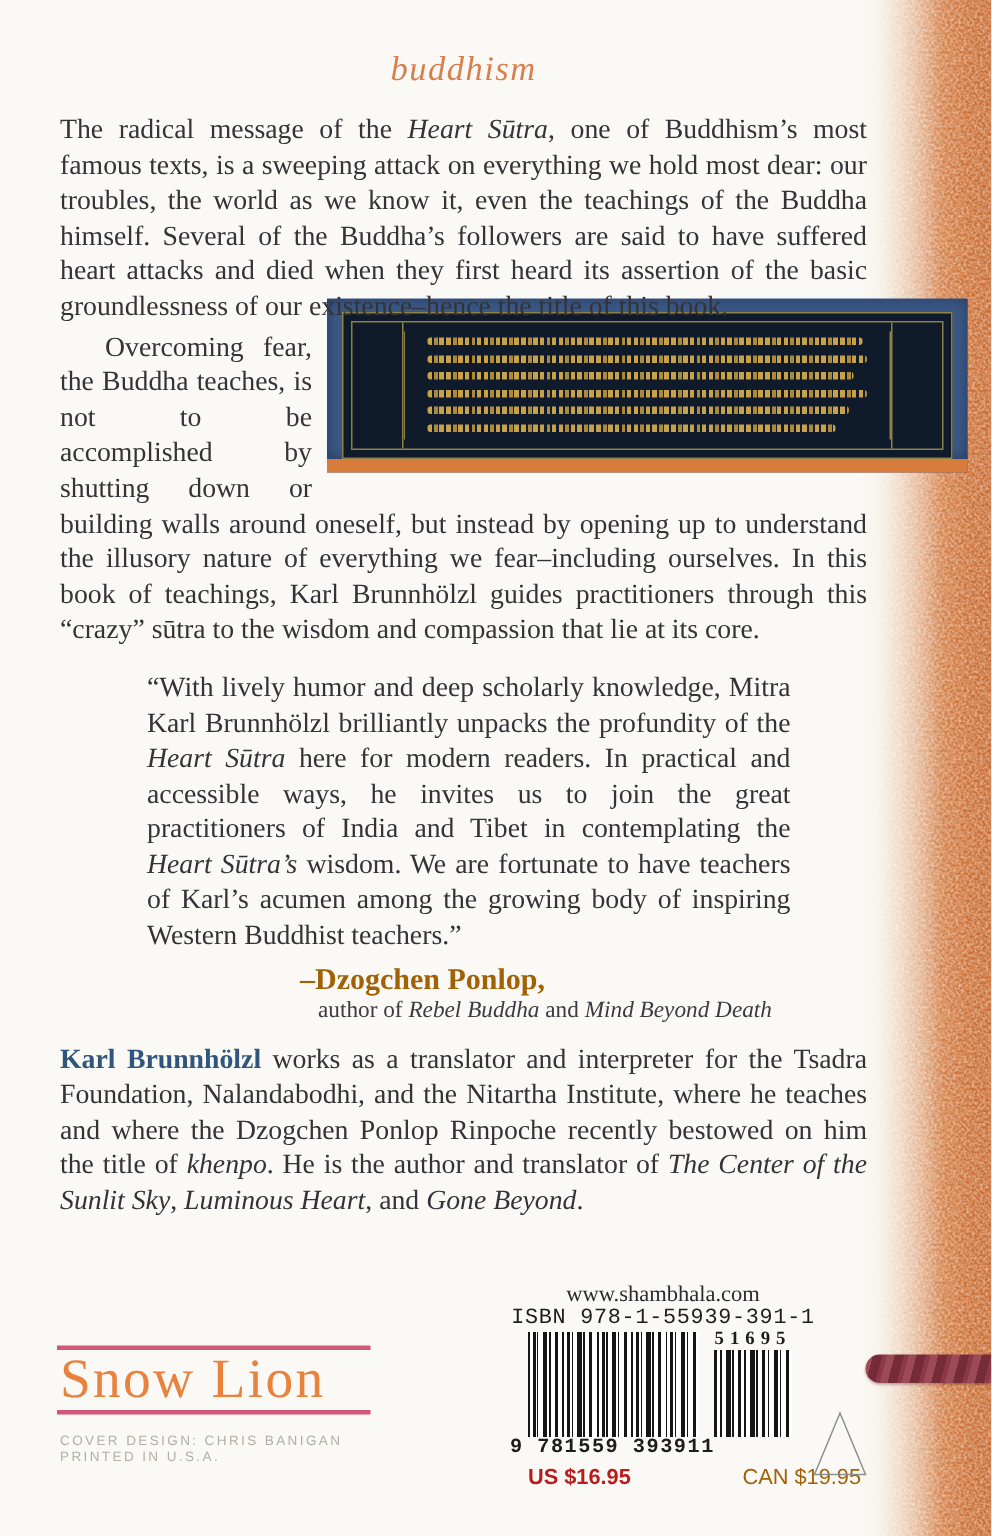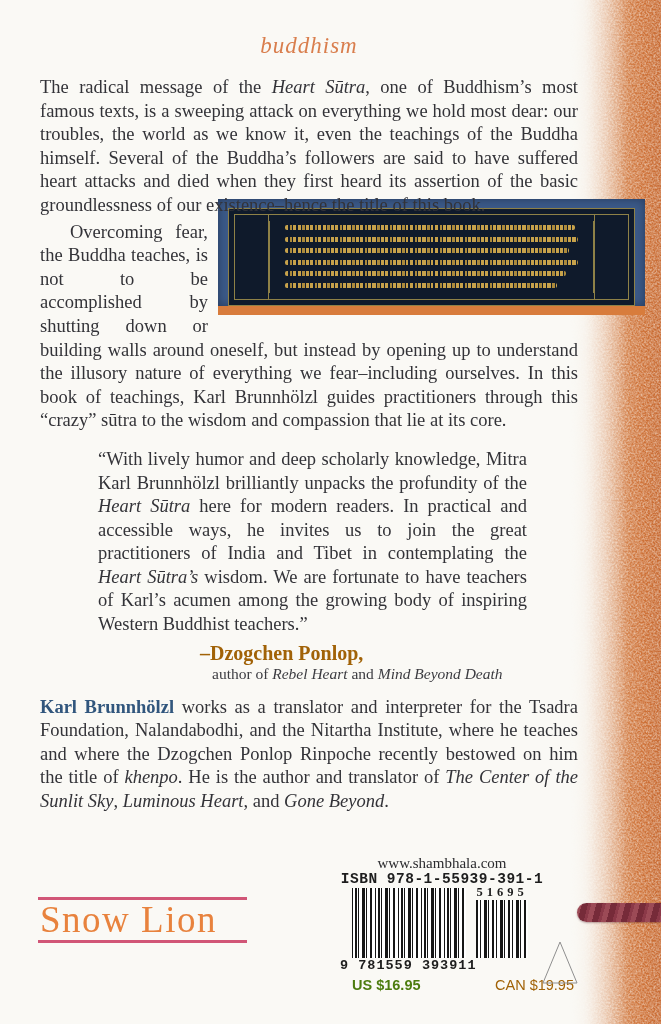--- a/index.html
+++ b/index.html
@@ -44,34 +44,34 @@
   .pecha-cell.right{border-left:1px solid #8e8147;margin-left:7px;box-shadow:-7px 0 0 -6px #8e8147;}
   .pecha-text{flex:1;display:flex;flex-direction:column;justify-content:space-evenly;padding:4px 9px;}
   .script-line{height:5px;border-radius:2px;
       background:repeating-linear-gradient(90deg,#c7a24b 0 3px,rgba(0,0,0,0) 3px 4.5px,
                  #ab8a3c 4.5px 7px,rgba(0,0,0,0) 7px 8px,#c7a24b 8px 11px,rgba(0,0,0,0) 11px 12.5px);}
 
   
   .url{position:absolute;left:352px;top:855px;width:180px;text-align:center;
        font-size:15px;color:#2b2b2e;z-index:2;}
   .isbn{position:absolute;left:337px;top:871px;width:210px;text-align:center;z-index:2;
-        font-family:"Liberation Mono",monospace;font-size:14.5px;font-weight:bold;color:#1d1d1d;letter-spacing:.5px;}
+        font-family:"Liberation Mono",monospace;font-size:14.5px;font-weight:normal;color:#1d1d1d;letter-spacing:.5px;}
   .bc-main{position:absolute;left:352px;top:888px;width:114px;height:70px;z-index:2;background:
       repeating-linear-gradient(to right,#161616 0 1px,#fff 1px 3px,#161616 3px 5px,#fff 5px 6px,
       #161616 6px 7px,#fff 7px 10px,#161616 10px 13px,#fff 13px 14px,#161616 14px 15px,#fff 15px 18px,
       #161616 18px 20px,#fff 20px 23px);}
   .bc-supp{position:absolute;left:476px;top:900px;width:52px;height:58px;z-index:2;background:
       repeating-linear-gradient(to right,#161616 0 2px,#fff 2px 4px,#161616 4px 5px,#fff 5px 8px,
       #161616 8px 11px,#fff 11px 12px,#161616 12px 13px,#fff 13px 16px);}
   .bc-supp-label{position:absolute;left:474px;top:885px;width:56px;text-align:center;z-index:2;
       font-family:Liberation Serif, serif;font-size:12.5px;font-weight:bold;letter-spacing:4px;color:#1d1d1d;}
   .ean-digits{position:absolute;left:340px;top:958px;width:138px;text-align:left;z-index:2;background:#faf9f5;
       font-family:"Liberation Mono",monospace;font-size:13.5px;font-weight:bold;color:#1d1d1d;letter-spacing:1px;}
   .price-us{position:absolute;left:352px;top:977px;z-index:2;
-      font-family:"Liberation Sans",sans-serif;font-size:14.5px;font-weight:bold;color:#4d7c0f;}
+      font-family:"Liberation Sans",sans-serif;font-size:14.5px;font-weight:bold;color:#b91c1c;}
   .price-can{position:absolute;left:495px;top:977px;z-index:2;
       font-family:"Liberation Sans",sans-serif;font-size:14.5px;color:#a16207;}
   .triangle{position:absolute;left:541px;top:939px;z-index:2;}
 
   
   .snowlion{position:absolute;left:38px;top:897px;width:209px;z-index:2;}
   .rule{height:3px;background:#d15677;}
   .sl-name{font-size:37px;line-height:37px;color:#e8823d;letter-spacing:1.5px;padding:1px 0 2px 2px;}
   .sl-city{font-size:21px;line-height:22px;color:#3f566b;margin-top:3px;padding-left:2px;}
   .credits{margin-top:12px;font-family:"Liberation Sans",sans-serif;font-size:9px;line-height:11px;
@@ -114,21 +114,21 @@
             </div>
             <div class="pecha-cell right"></div>
           </div>
         </div>
       </figure>
       <p class="para p2"><span>Overcoming fear, the Buddha teaches, is not to be accomplished by shutting down or building walls around oneself, but instead by opening up to understand the illusory nature of everything we fear–including ourselves. In this book of teachings, Karl Brunnhölzl guides practitioners through this “crazy” sūtra to the wisdom and compassion that lie at its core.</span></p>
     </div>
 
     <blockquote class="quote"><span>“With lively humor and deep scholarly knowledge, Mitra Karl Brunnhölzl brilliantly unpacks the profundity of the </span><span style="font-style: italic;">Heart Sūtra</span><span> here for modern readers. In practical and accessible ways, he invites us to join the great practitioners of India and Tibet in contemplating the </span><span style="font-style: italic;">Heart Sūtra’s</span><span> wisdom. We are fortunate to have teachers of Karl’s acumen among the growing body of inspiring Western Buddhist teachers.”</span></blockquote>
     <div class="attribution">–Dzogchen Ponlop,</div>
-    <div class="byline"><span>author of </span><span style="font-style: italic;">Rebel Heart</span><span> and </span><span style="font-style: italic;">Mind Beyond Death</span></div>
+    <div class="byline"><span>author of </span><span style="font-style: italic;">Rebel Buddha</span><span> and </span><span style="font-style: italic;">Mind Beyond Death</span></div>
 
     <p class="para bio"><span class="seg-blue" style="font-weight: bold;">Karl Brunnhölzl</span><span> works as a translator and interpreter for the Tsadra Foundation, Nalandabodhi, and the Nitartha Institute, where he teaches and where the Dzogchen Ponlop Rinpoche recently bestowed on him the title of </span><span style="font-style: italic;">khenpo</span><span>. He is the author and translator of </span><span style="font-style: italic;">The Center of the Sunlit Sky</span><span>, </span><span style="font-style: italic;">Luminous Heart</span><span>, and </span><span style="font-style: italic;">Gone Beyond</span><span>.</span></p>
   </main>
 
   <div class="url">www.shambhala.com</div>
   <div class="isbn">ISBN 978-1-55939-391-1</div>
   <div class="bc-supp-label">51695</div>
   <div class="bc-main"></div>
   <div class="bc-supp"></div>
   <div class="ean-digits">9 781559 393911</div>
@@ -136,15 +136,19 @@
   <div class="price-can">CAN $19.95</div>
 
   <svg class="triangle" width="38" height="46" xmlns="http://www.w3.org/2000/svg">
     <polygon points="19,3 36,44 2,44" fill="none" stroke="#8f8f8f" stroke-width="1"></polygon>
   </svg>
 
   <div class="snowlion">
     <div class="rule"></div>
     <div class="sl-name">Snow Lion</div>
     <div class="rule"></div>
+    <div class="credits">
+      <div>COVER DESIGN: CHRIS BANIGAN</div>
+      <div>PRINTED IN U.S.A.</div>
+    </div>
   </div>
 
 </div>
 
 </body></html>

